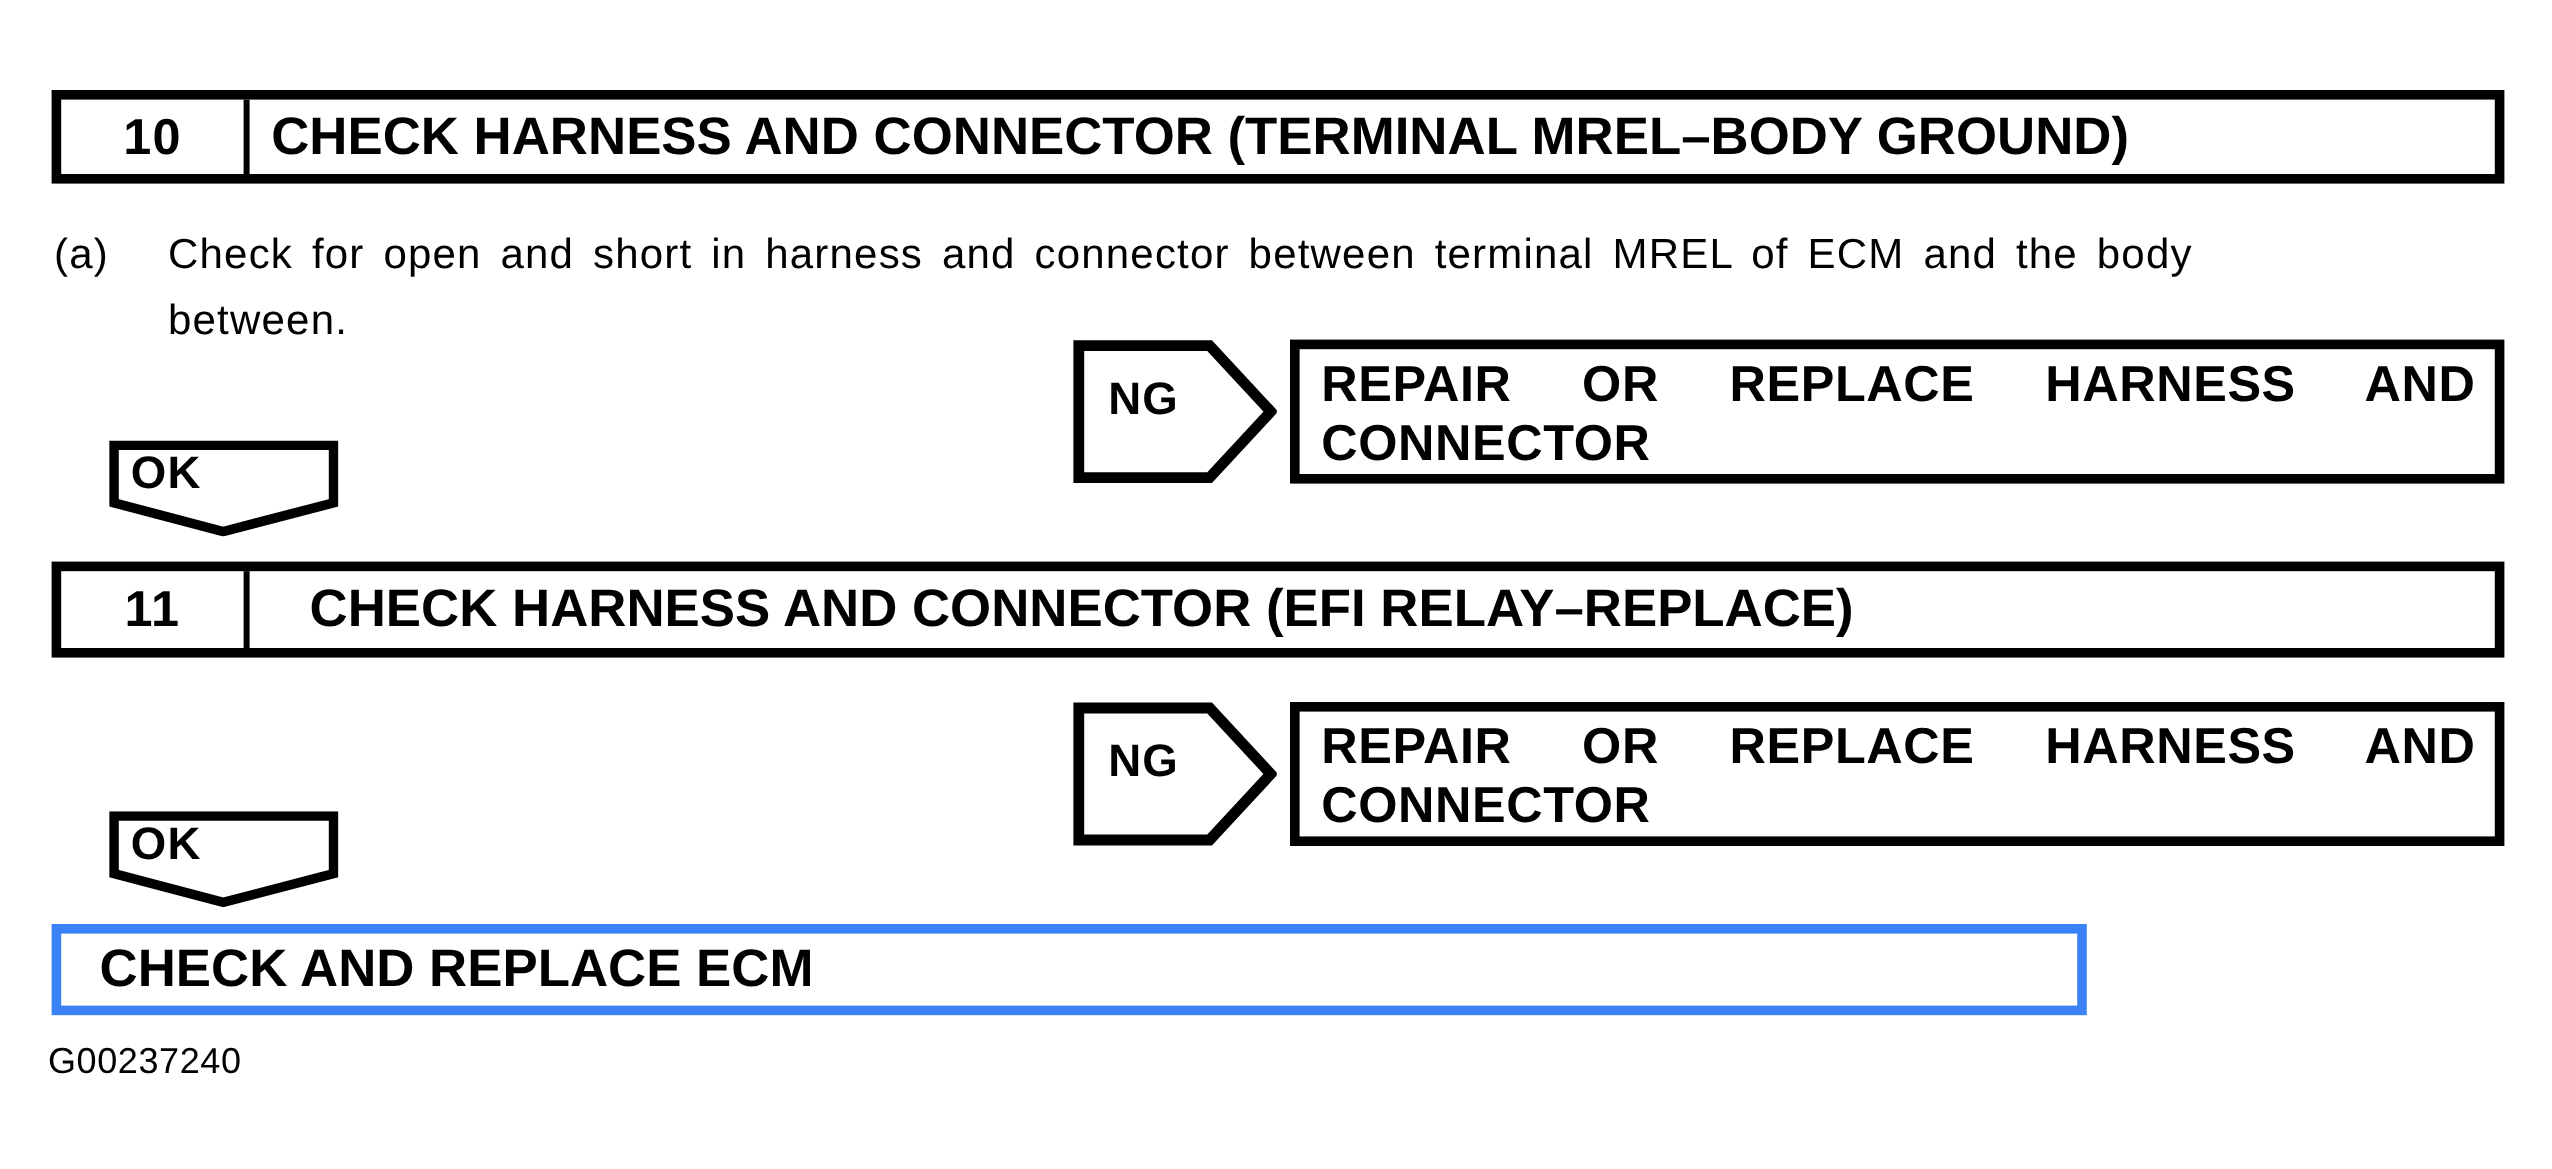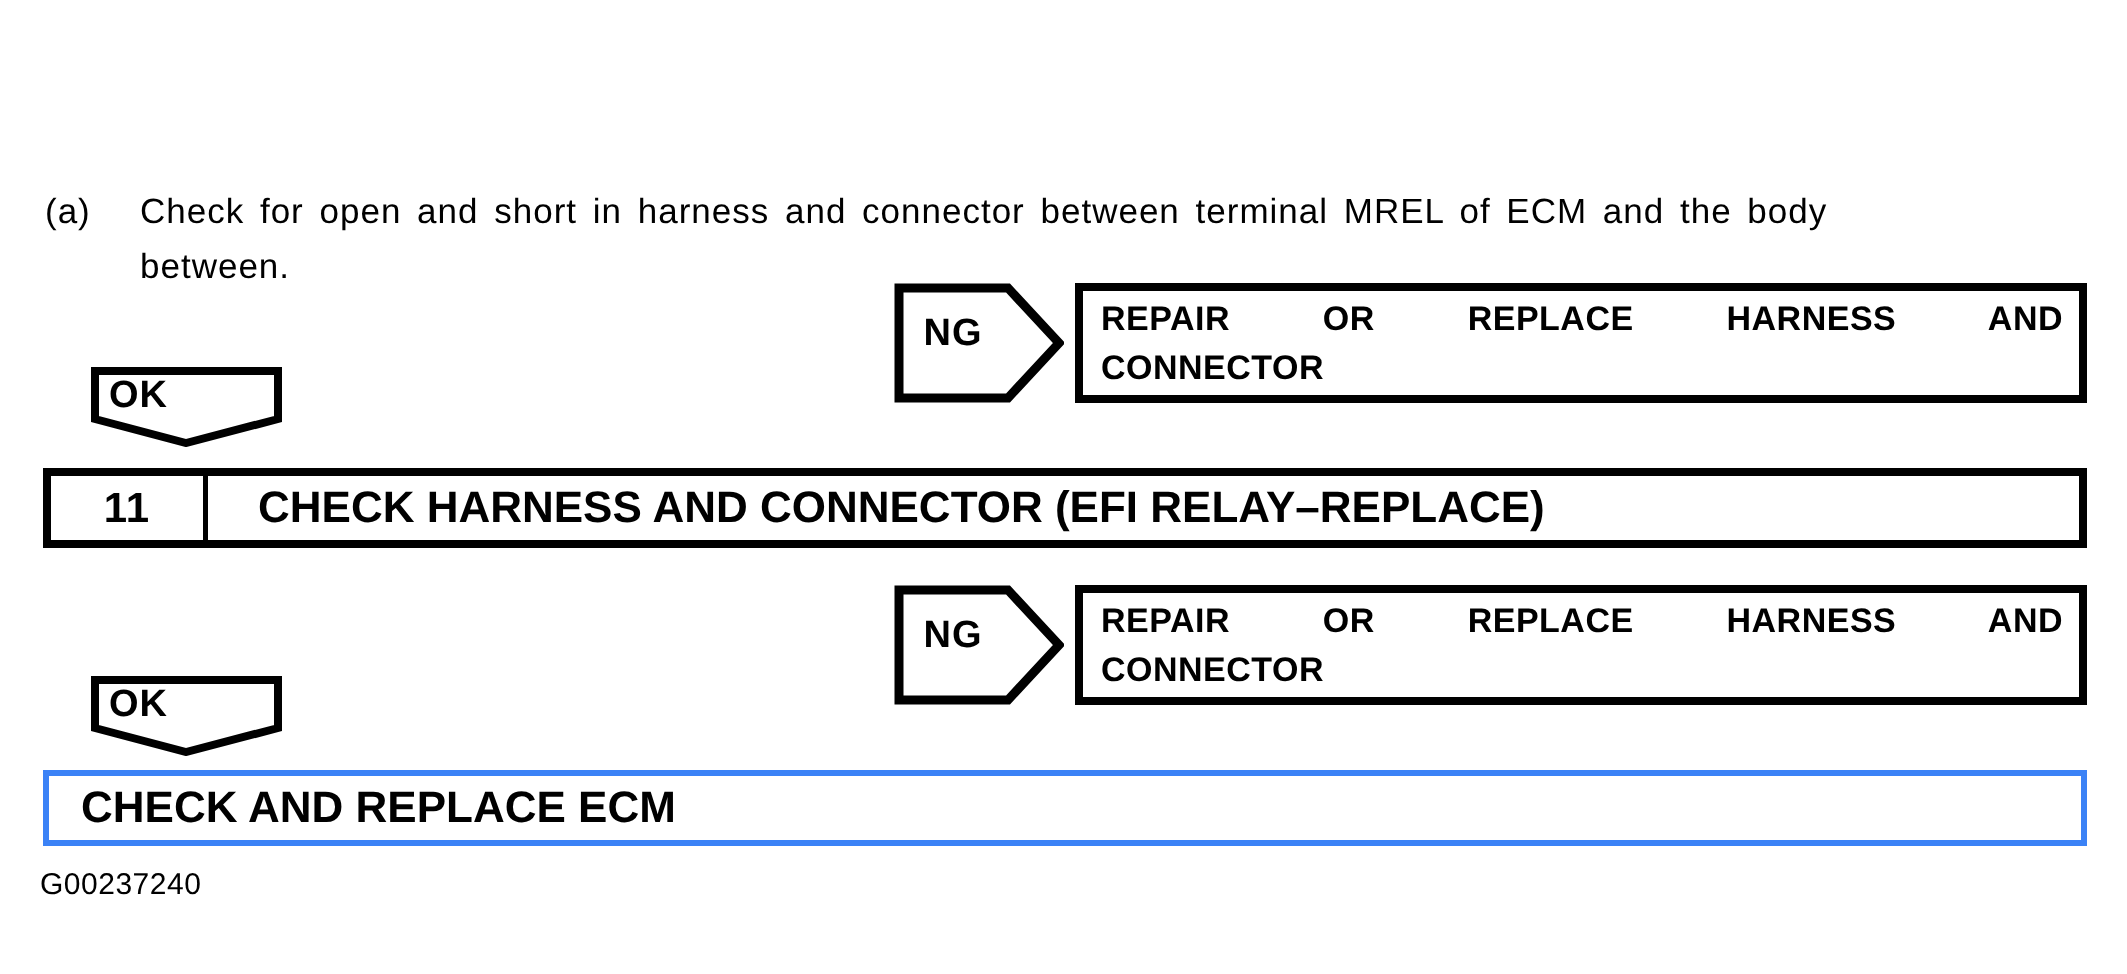--- a/index.html
+++ b/index.html
@@ -101,21 +101,21 @@
   
   .result-box {
     position: absolute;
     left: 1075px;
     width: 1012px;
     height: 120px;
     border: 8px solid #000;
     box-sizing: border-box;
     background: #fff;
     padding: 4px 16px 0 18px;
-    font-size: 34px;
+    font-size: 42px;
     font-weight: bold;
     line-height: 49px;
     letter-spacing: 0.5px;
     overflow: hidden;
   }
   #result-box-1 { top: 283px; }
   #result-box-2 { top: 585px; }
   .result-line-justify {
     text-align: justify;
     text-align-last: justify;
@@ -144,23 +144,23 @@
     justify-content: center;
     font-size: 38px;
     font-weight: bold;
     letter-spacing: 1px;
   }
   
   .final-bar {
     position: absolute;
     left: 43px;
     top: 770px;
-    width: 2044px;
+    width: 1696px;
     height: 76px;
-    border: 6px solid #3b82f6;
+    border: 8px solid #3b82f6;
     box-sizing: border-box;
     background: #fff;
     display: flex;
     align-items: center;
     padding-left: 32px;
     font-size: 44px;
     font-weight: bold;
     white-space: nowrap;
   }
   
@@ -171,20 +171,24 @@
     font-size: 30px;
     font-weight: normal;
     letter-spacing: 0.5px;
   }
 </style>
 </head>
 <body>
 
 <div id="sheet">
 
+  <div class="step-header" id="header-10">
+    <div class="step-num-cell">10</div>
+    <div class="step-title-cell">CHECK HARNESS AND CONNECTOR (TERMINAL MREL–BODY GROUND)</div>
+  </div>
 
   <div class="instruction">
     <span class="instr-label">(a)</span>
     <div class="instr-lines">
       <div class="instr-line">Check for open and short in harness and connector between terminal MREL of ECM and the body</div>
       <div class="instr-line">between.</div>
     </div>
   </div>
 
   <div class="ng-arrow" id="ng-arrow-1">

